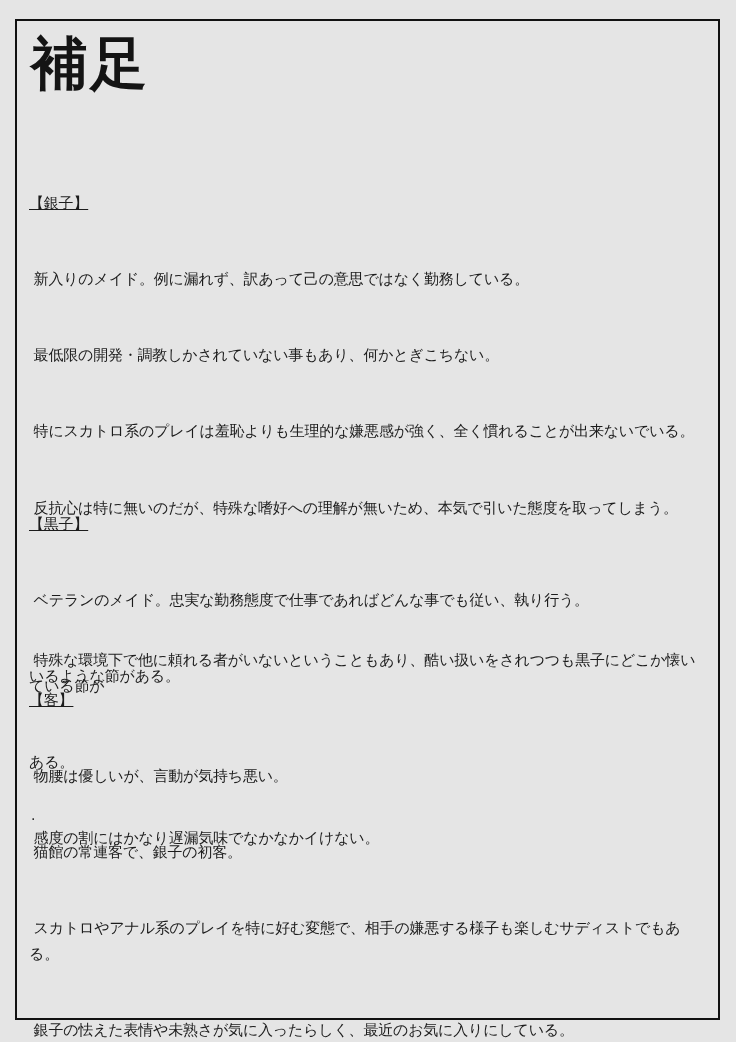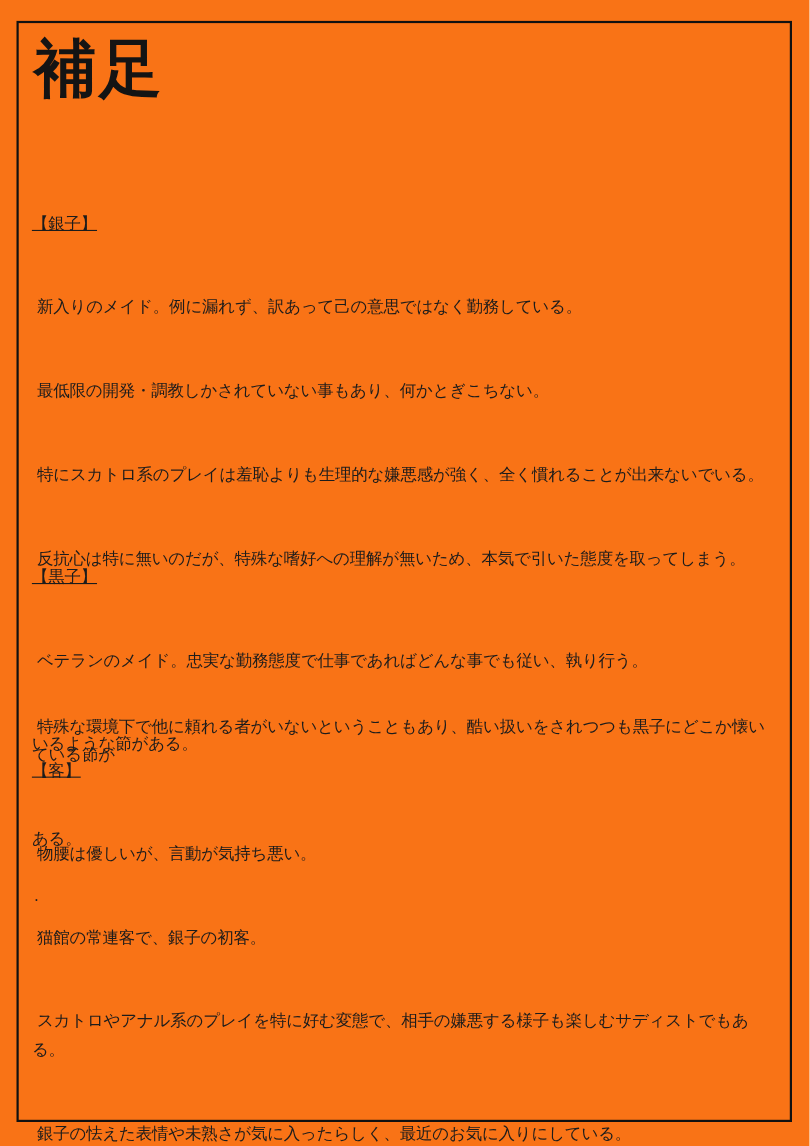--- a/index.html
+++ b/index.html
@@ -1,21 +1,21 @@
 <!DOCTYPE html>
 <html><head>
 <meta charset="utf-8">
 <style>
   * { margin: 0; padding: 0; box-sizing: border-box; }
   html, body { background: #ffffff; }
   .sheet {
     position: relative;
     width: 736px;
     height: 1042px;
-    background: #f97316;
+    background: #e5e5e5;
     overflow: hidden;
     font-family: "DejaVu Sans", sans-serif;
   }
   .frame {
     position: absolute;
     left: 15px;
     top: 19px;
     width: 705px;
     height: 1001px;
     border: 2px solid #111111;
@@ -67,20 +67,21 @@
 
   <div class="section" id="sec-ginko">
     <div class="heading">【銀子】</div>
     <div class="line"> 新入りのメイド。例に漏れず、訳あって己の意思ではなく勤務している。</div>
     <div class="line"> 最低限の開発・調教しかされていない事もあり、何かとぎこちない。</div>
     <div class="line"> 特にスカトロ系のプレイは羞恥よりも生理的な嫌悪感が強く、全く慣れることが出来ないでいる。</div>
     <div class="line"> 反抗心は特に無いのだが、特殊な嗜好への理解が無いため、本気で引いた態度を取ってしまう。</div>
     <div class="line"></div>
     <div class="line"> 特殊な環境下で他に頼れる者がいないということもあり、酷い扱いをされつつも黒子にどこか懐いている節が</div>
     <div class="line">ある。</div>
+    <div class="line"> 感度の割にはかなり遅漏気味でなかなかイけない。</div>
   </div>
 
   <div class="section" id="sec-kuroko">
     <div class="heading">【黒子】</div>
     <div class="line"> ベテランのメイド。忠実な勤務態度で仕事であればどんな事でも従い、執り行う。</div>
     <div class="line">いるような節がある。</div>
   </div>
 
   <div class="section" id="sec-kyaku">
     <div class="heading">【客】</div>

